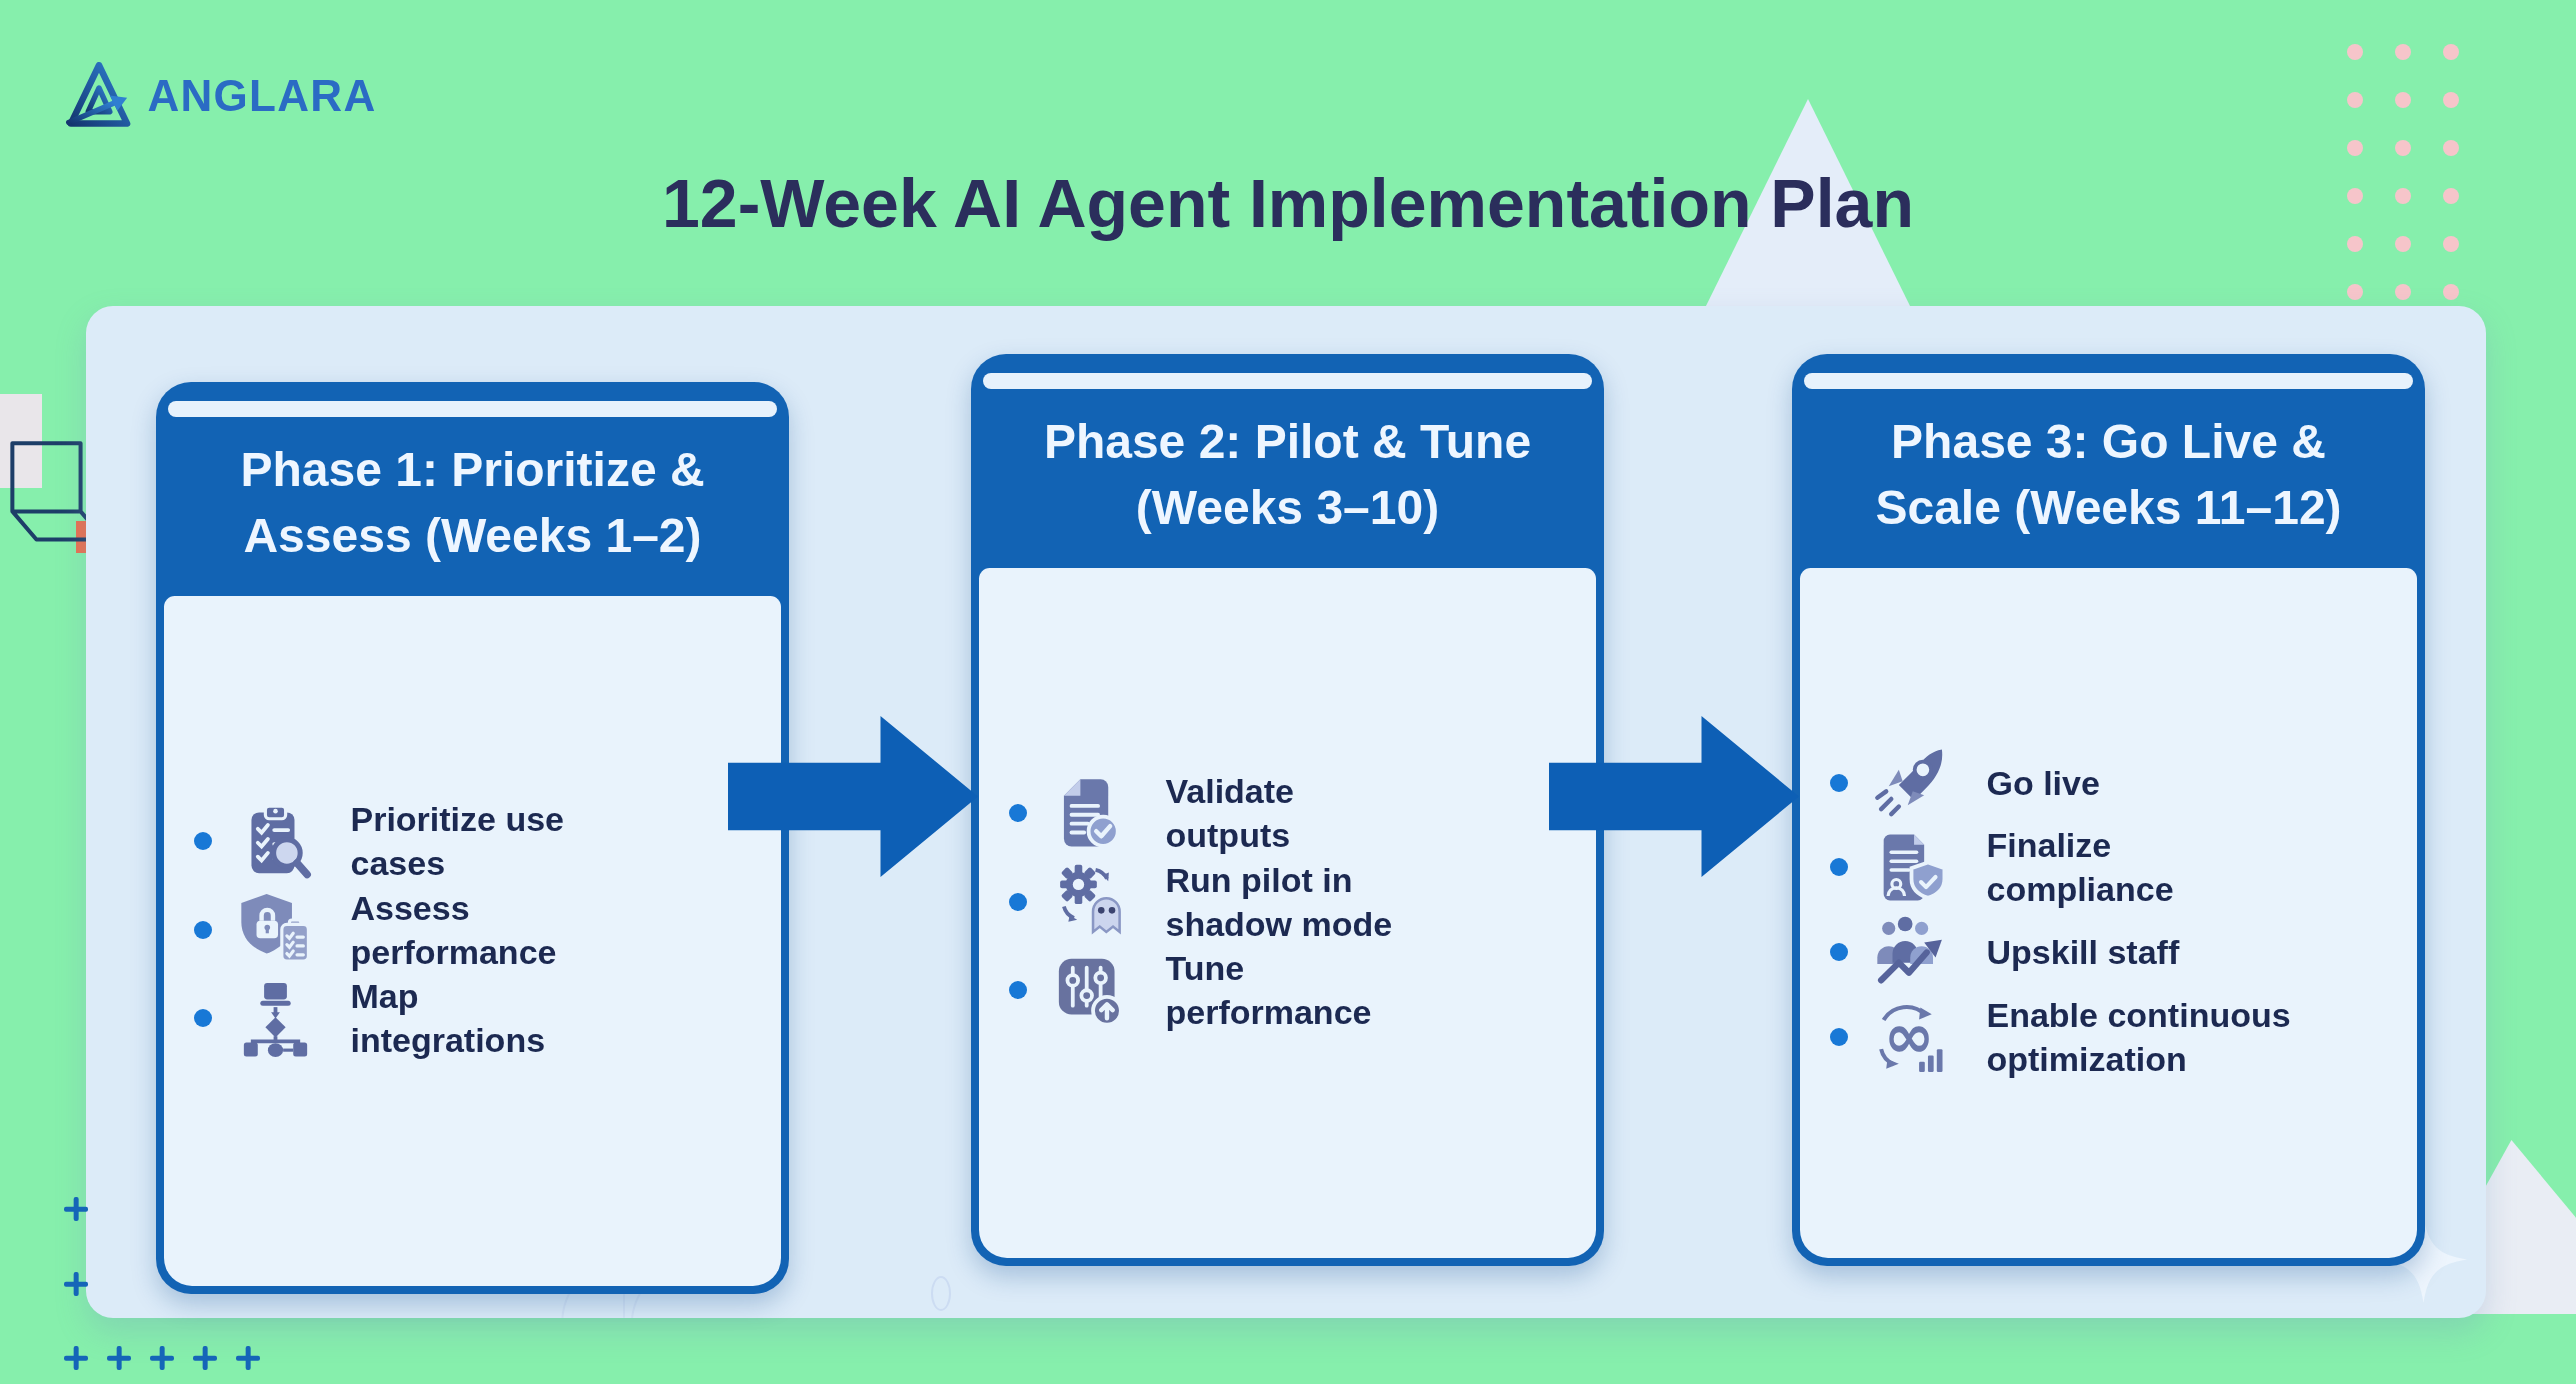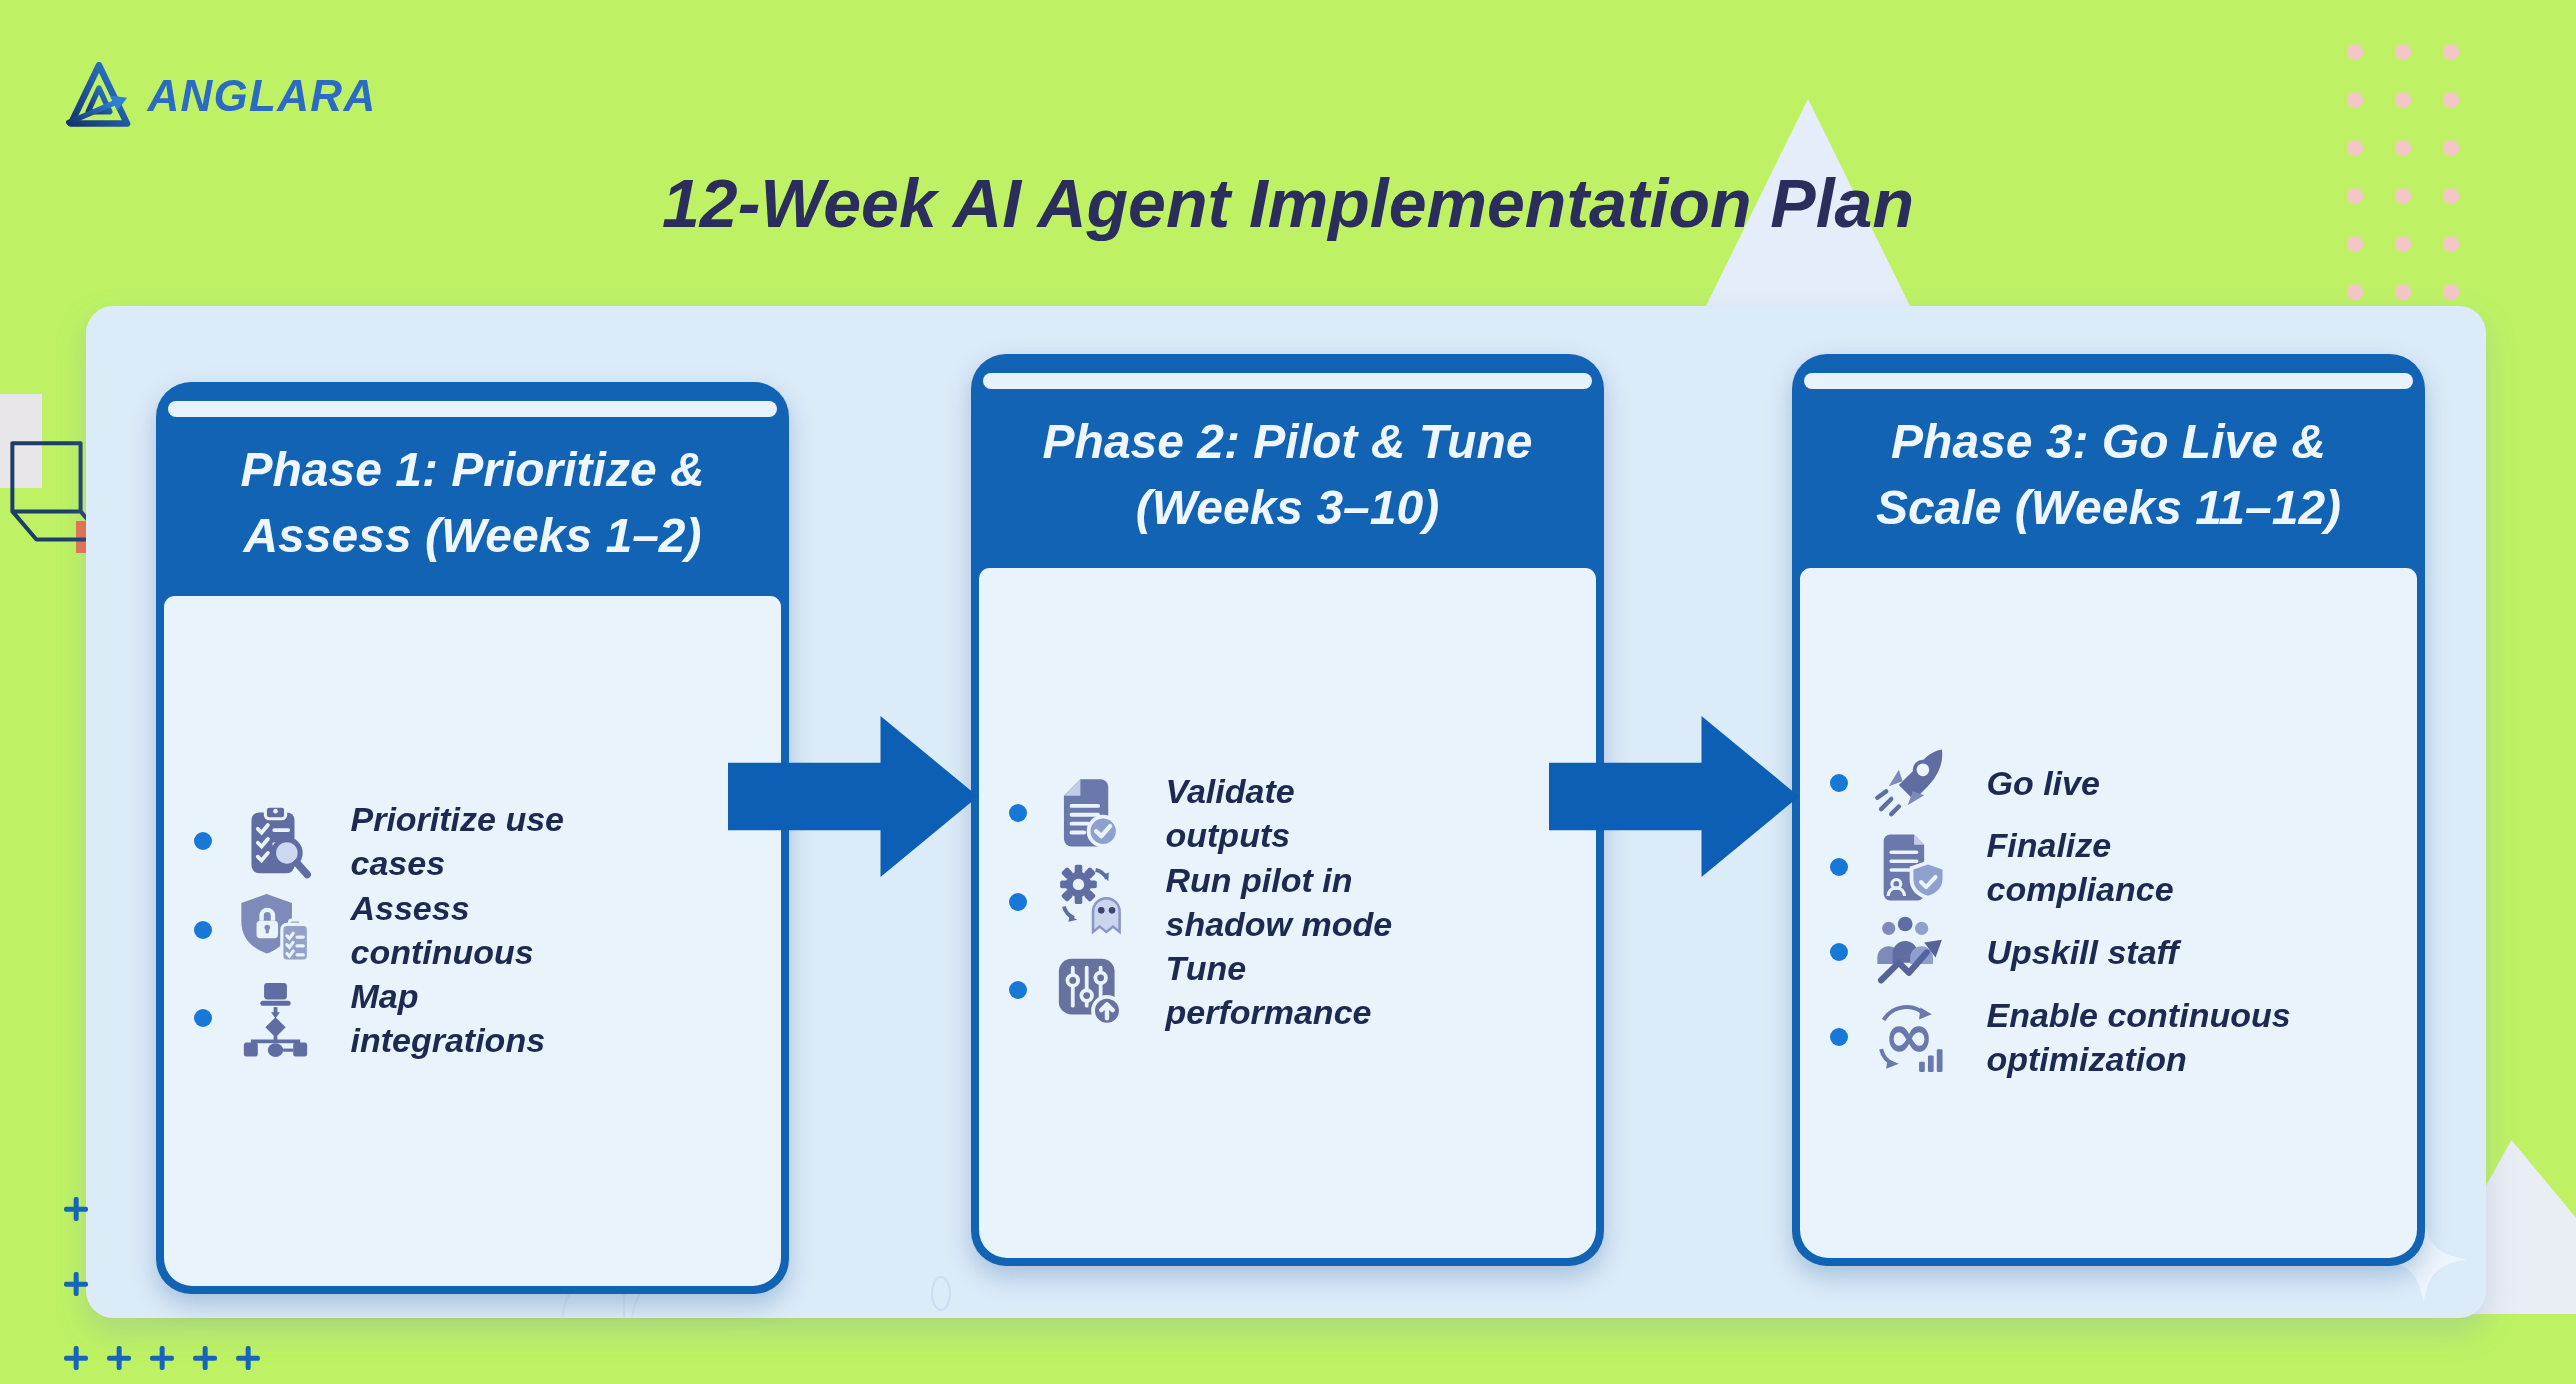--- a/index.html
+++ b/index.html
@@ -1,19 +1,19 @@
 <!DOCTYPE html>
 <html style="font-size:10.7px"><head>
 <meta charset="utf-8">
 <style>
   html,body{margin:0;padding:0;background:#f4f8fc;}
   *{box-sizing:border-box;}
   .stage{
     position:relative;width:2576px;height:1385px;overflow:hidden;
-    background:#bef264;font-family:"Liberation Sans",sans-serif;font-style:italic;
+    background:#86efac;font-family:"Liberation Sans",sans-serif;
   }
   
   .tri-watermark{position:absolute;left:1704px;top:99px;width:208px;height:211px;
     background:#e4edf9;clip-path:polygon(50% 0,100% 100%,0 100%);z-index:0;}
   .tri-watermark-br{position:absolute;left:2415px;top:1140px;width:241px;height:174px;
     background:#e9edf4;clip-path:polygon(40% 0,100% 100%,0 100%);z-index:0;}
   .gray-square{position:absolute;left:0;top:394px;width:42px;height:94px;background:#e9e6ea;z-index:0;}
   .orange-sliver{position:absolute;left:76px;top:521px;width:14.8px;height:32px;background:#e9704f;z-index:0;}
   .cube{position:absolute;left:2.7px;top:435px;z-index:0;}
   .dots{position:absolute;left:2347px;top:44px;display:grid;
@@ -169,21 +169,21 @@
               <path d="M41 37l2 2 3-4"></path>
                 <path d="M41 44l2 2 3-4"></path>
                 <path d="M41 51l2 2 3-4"></path>
               <path d="M49 38h5"></path>
                 <path d="M49 45h5"></path>
                 <path d="M49 52h5"></path>
             </g>
           </svg>
         </span>
         <span class="item-label">Assess
-continuous</span>
+performance</span>
       </div>
       <div class="item">
         <span class="bullet"></span>
         <span class="item-icon">
           <svg viewBox="0 0 64 64">
             <rect x="23" y="4" width="18" height="13" rx="2.5" fill="#5f6da3"></rect>
             <rect x="20" y="18" width="24" height="4" rx="2" fill="#5f6da3"></rect>
             <path d="M32 23v5" stroke="#5f6da3" stroke-width="3"></path>
             <path d="M28.5 27l3.5 5 3.5-5z" fill="#5f6da3"></path>
             <path d="M32 31l8 8-8 8-8-8z" fill="#5f6da3"></path>

